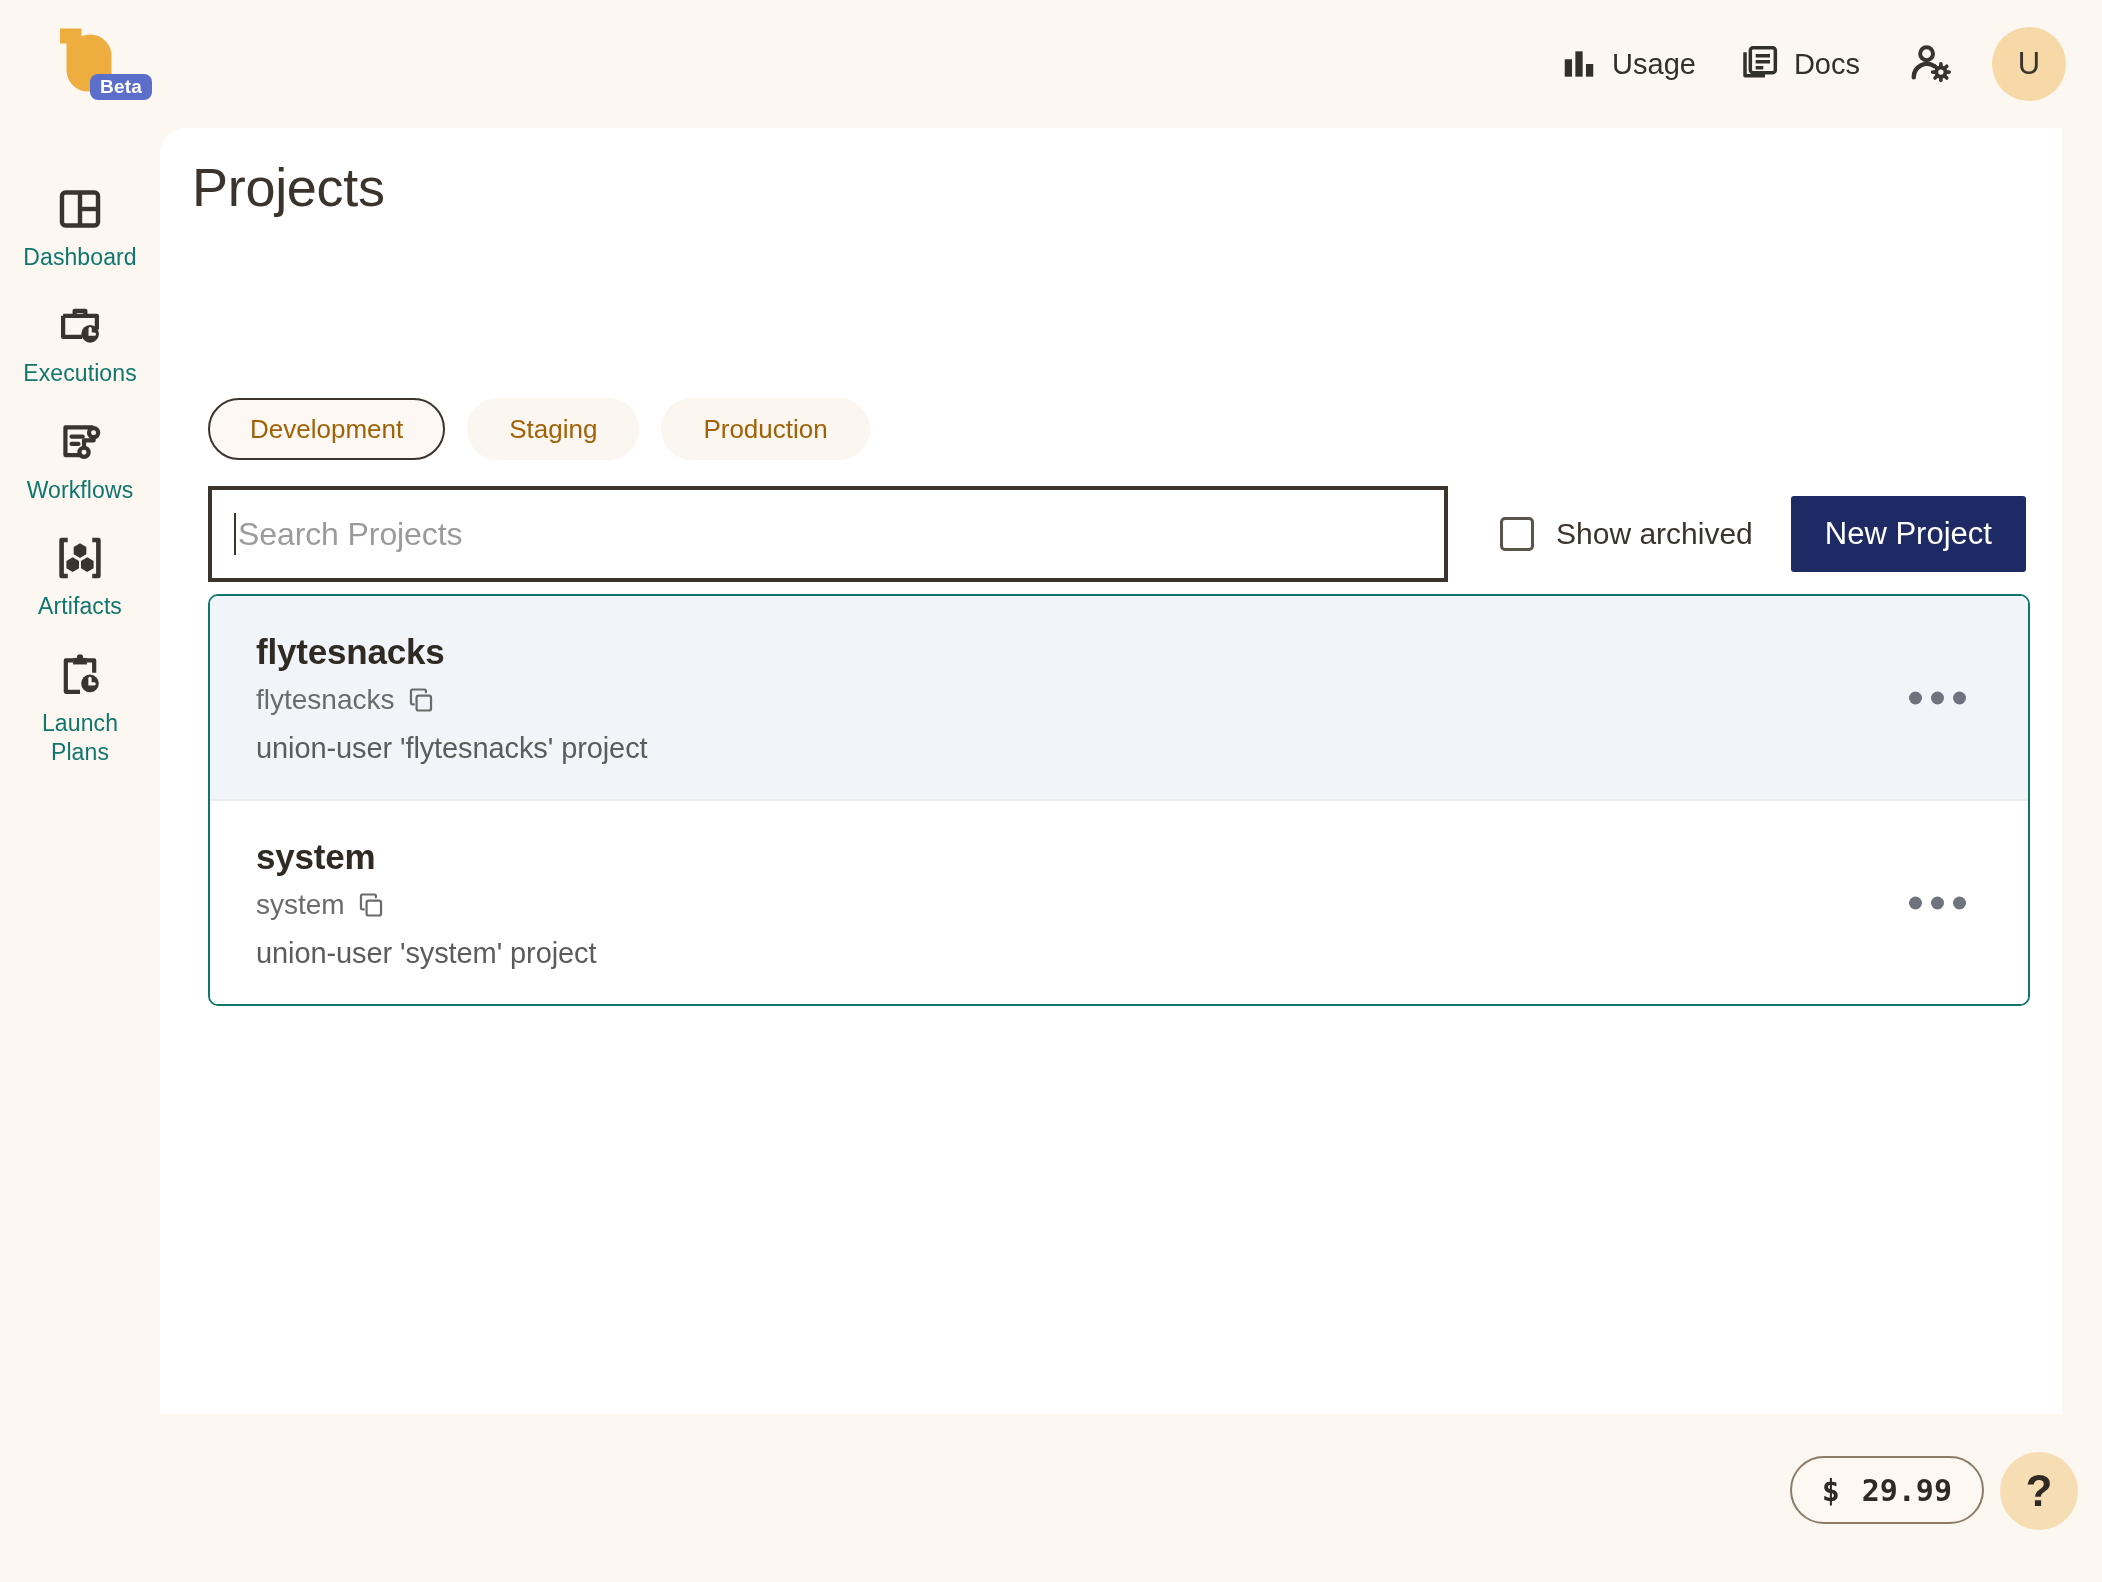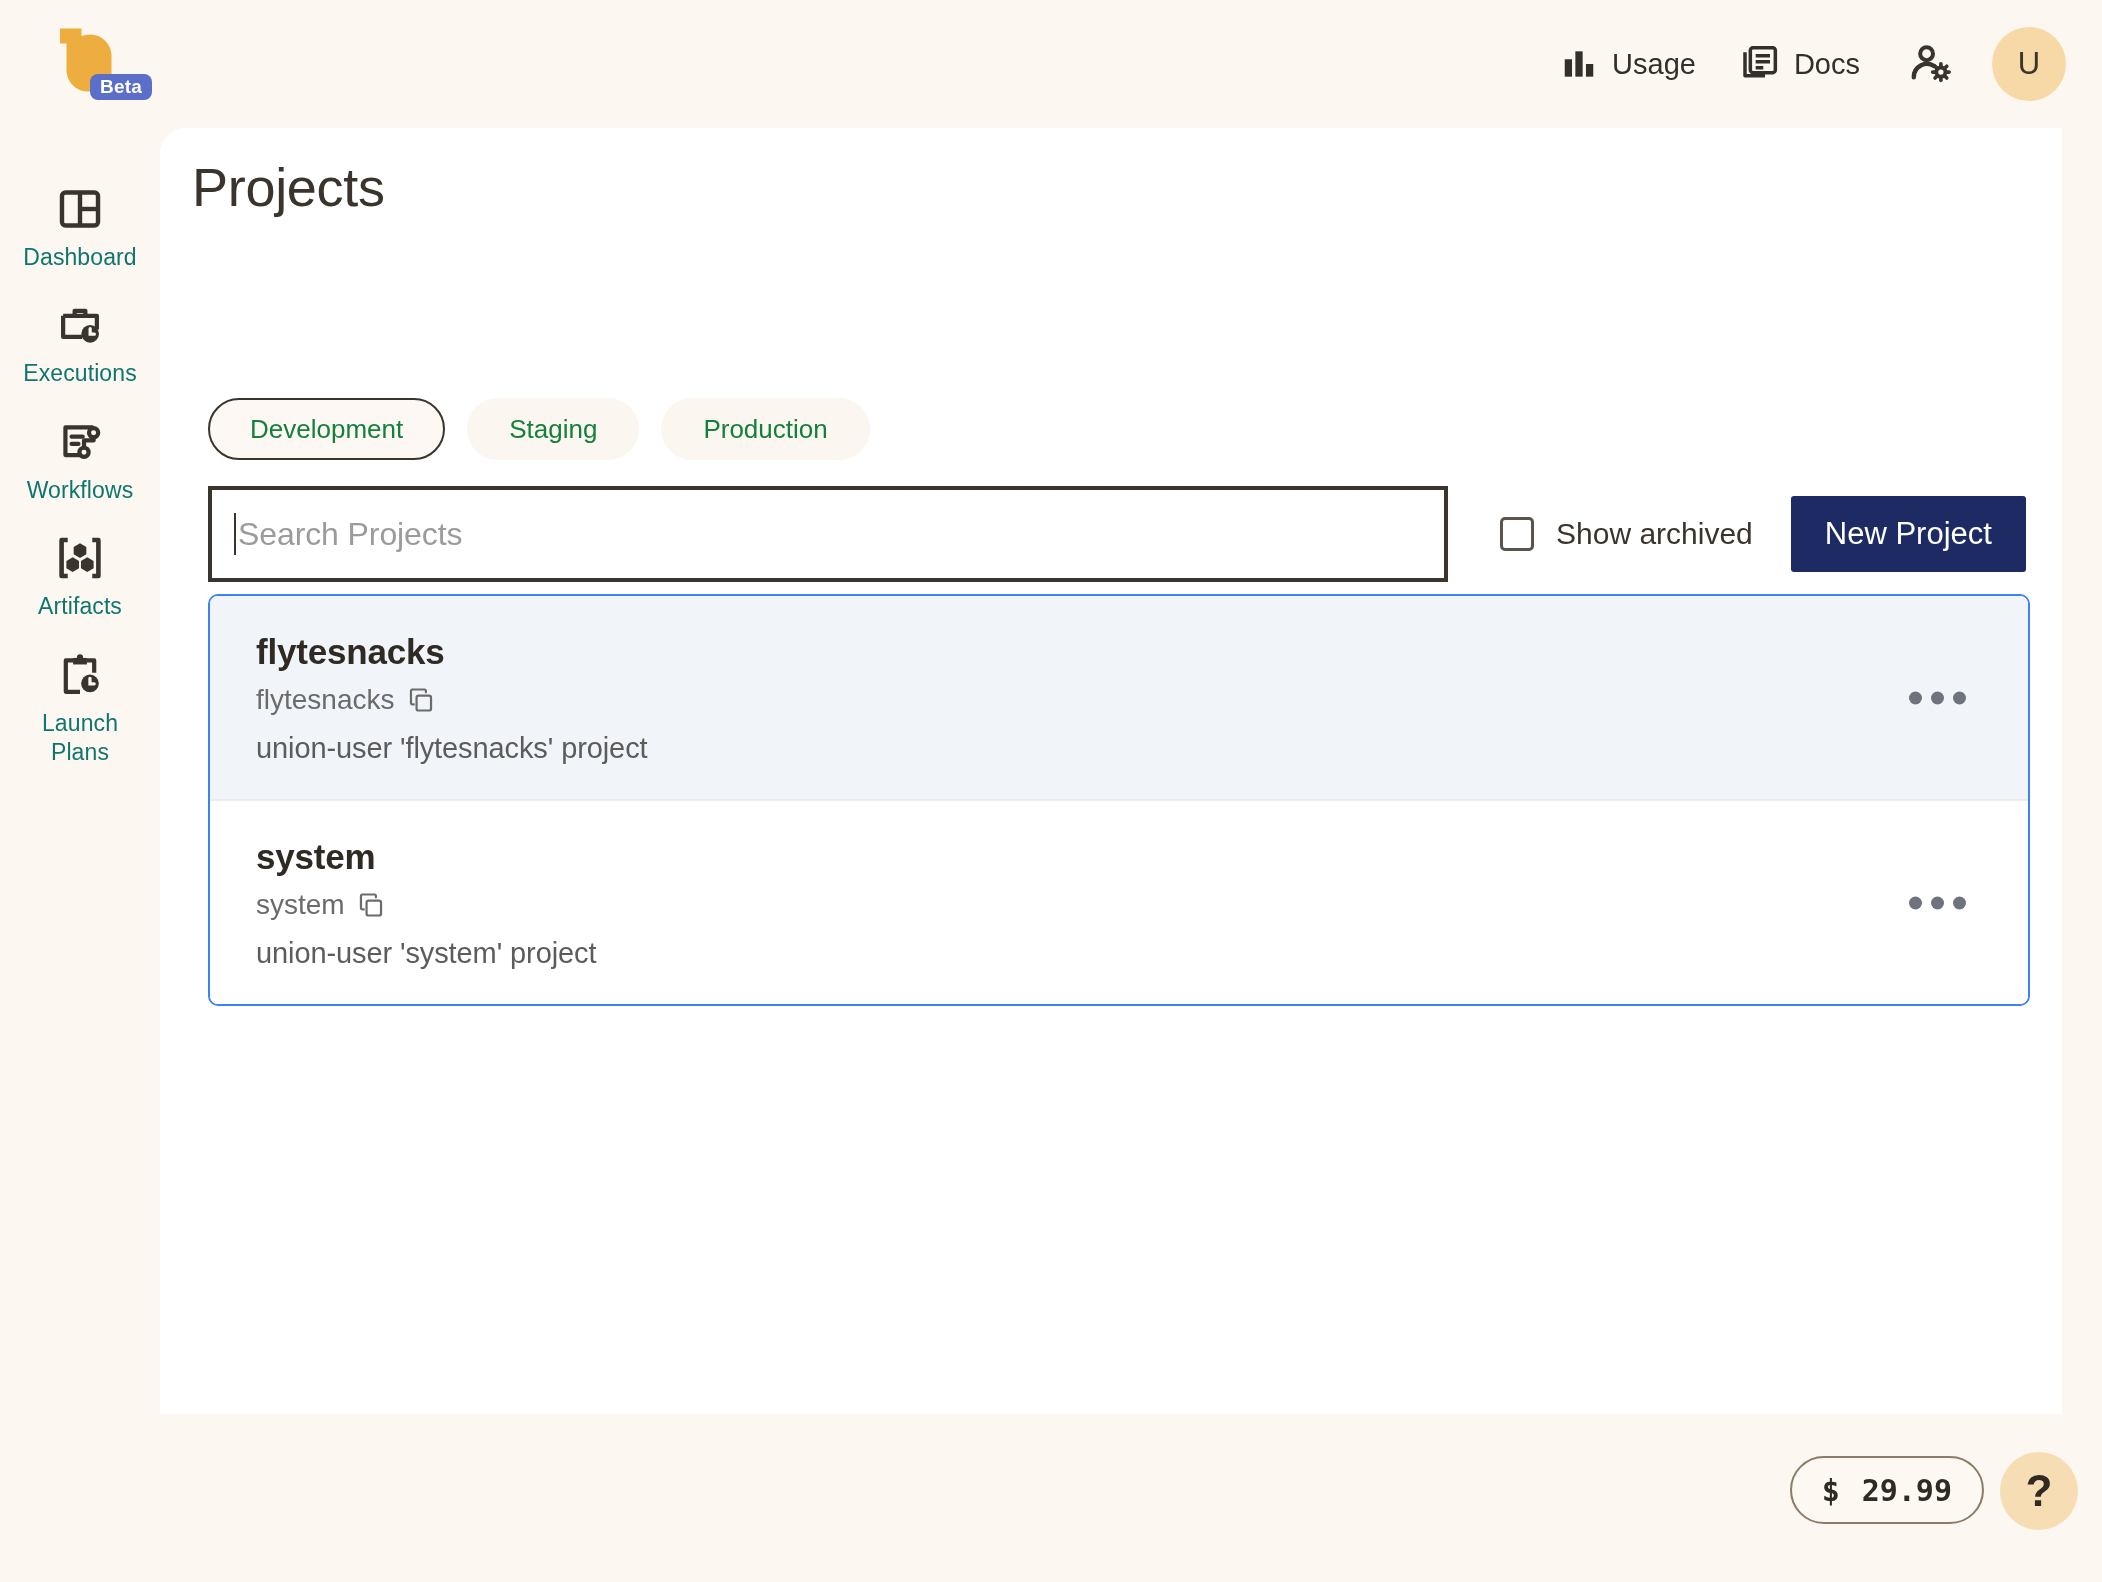--- a/index.html
+++ b/index.html
@@ -160,21 +160,21 @@
     gap: 22px;
   }
   .tab {
     height: 62px;
     padding: 8px 40px;
     border-radius: 34px;
     display: flex;
     align-items: center;
     justify-content: center;
     font-size: 26px;
-    color: #15803d;
+    color: #a16207;
     background: #fbf6f0;
     border: 2px solid transparent;
     cursor: pointer;
     white-space: nowrap;
   }
   .tab.selected {
     border: 2px solid #3a342c;
     background: #fdf8f3;
     font-weight: 400;
   }
@@ -249,21 +249,21 @@
     font-family: "Liberation Sans", sans-serif;
     white-space: nowrap;
   }
 
   
   .project-list {
     position: absolute;
     left: 48px;
     top: 466px;
     width: 1822px;
-    border: 2px solid #3b82f6;
+    border: 2px solid #0f766e;
     border-radius: 10px;
     overflow: hidden;
     background: #fff;
   }
   .project-row {
     position: relative;
     padding: 36px 38px 34px 46px;
     background: #ffffff;
     cursor: pointer;
     border-bottom: 2px solid #ececed;

